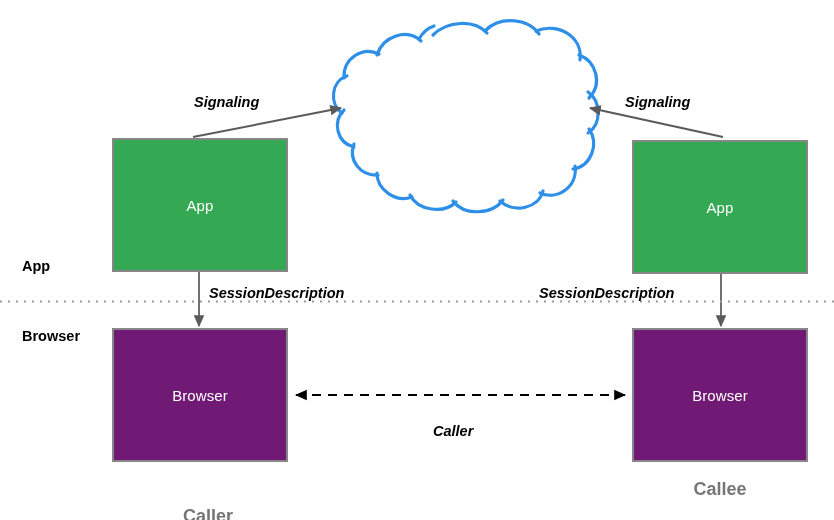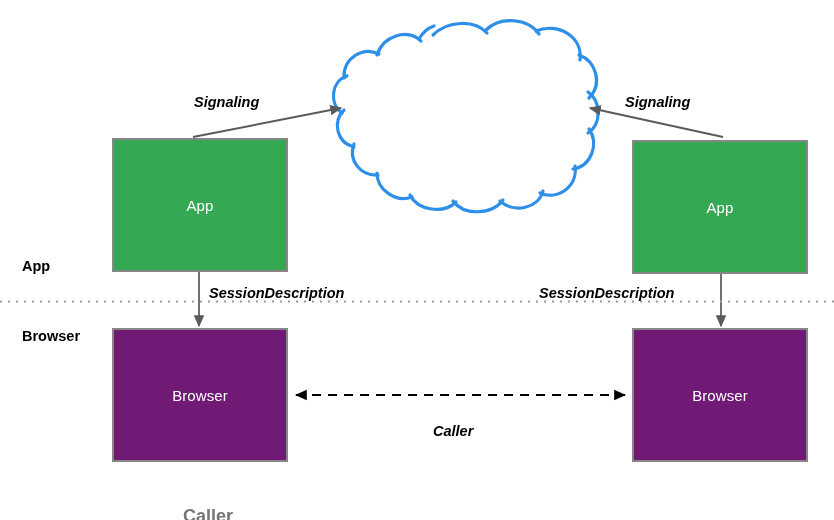--- a/index.html
+++ b/index.html
@@ -149,14 +149,15 @@
   <div class="edge-label" style="left:539px; top:286px;">SessionDescription</div>
 
   <div class="edge-label" style="left:433px; top:424px;">Caller</div>
 
   <div class="layer-label" style="left:22px; top:259px;">App</div>
 
   <div class="layer-label" style="left:22px; top:329px;">Browser</div>
 
   <div class="role-label" style="left:120px; top:480px; width:176px;margin-top:27px;">Caller</div>
 
+  <div class="role-label" style="left:632px; top:480px; width:176px;">Callee</div>
 
 </div>
 
 </body></html>

